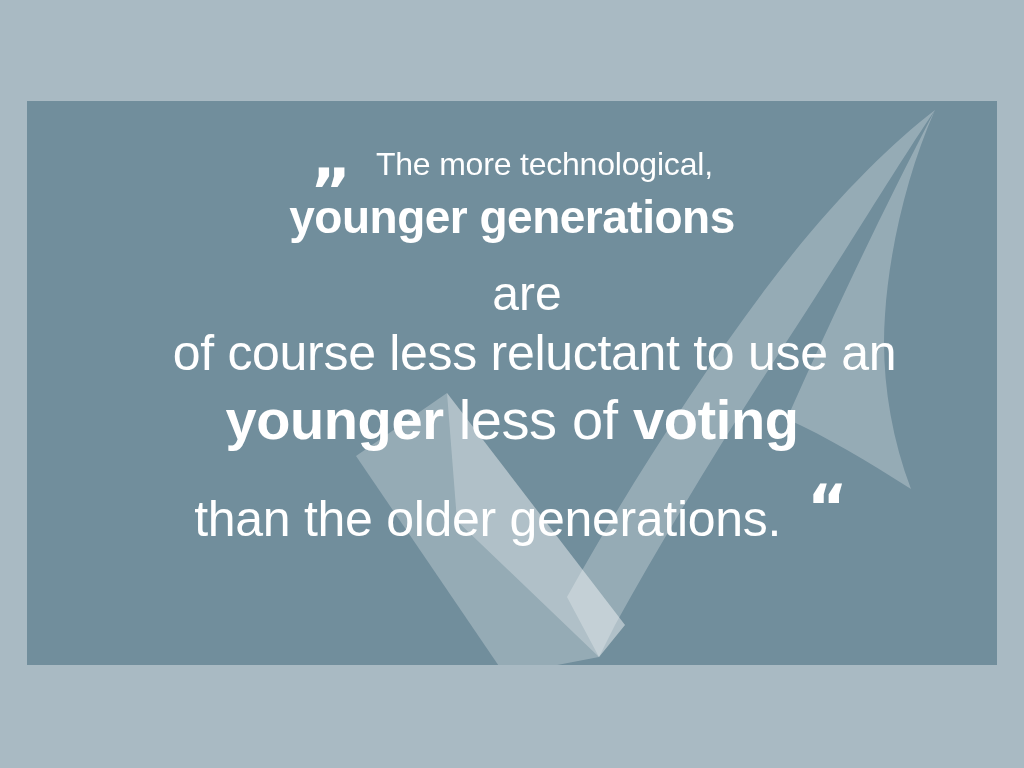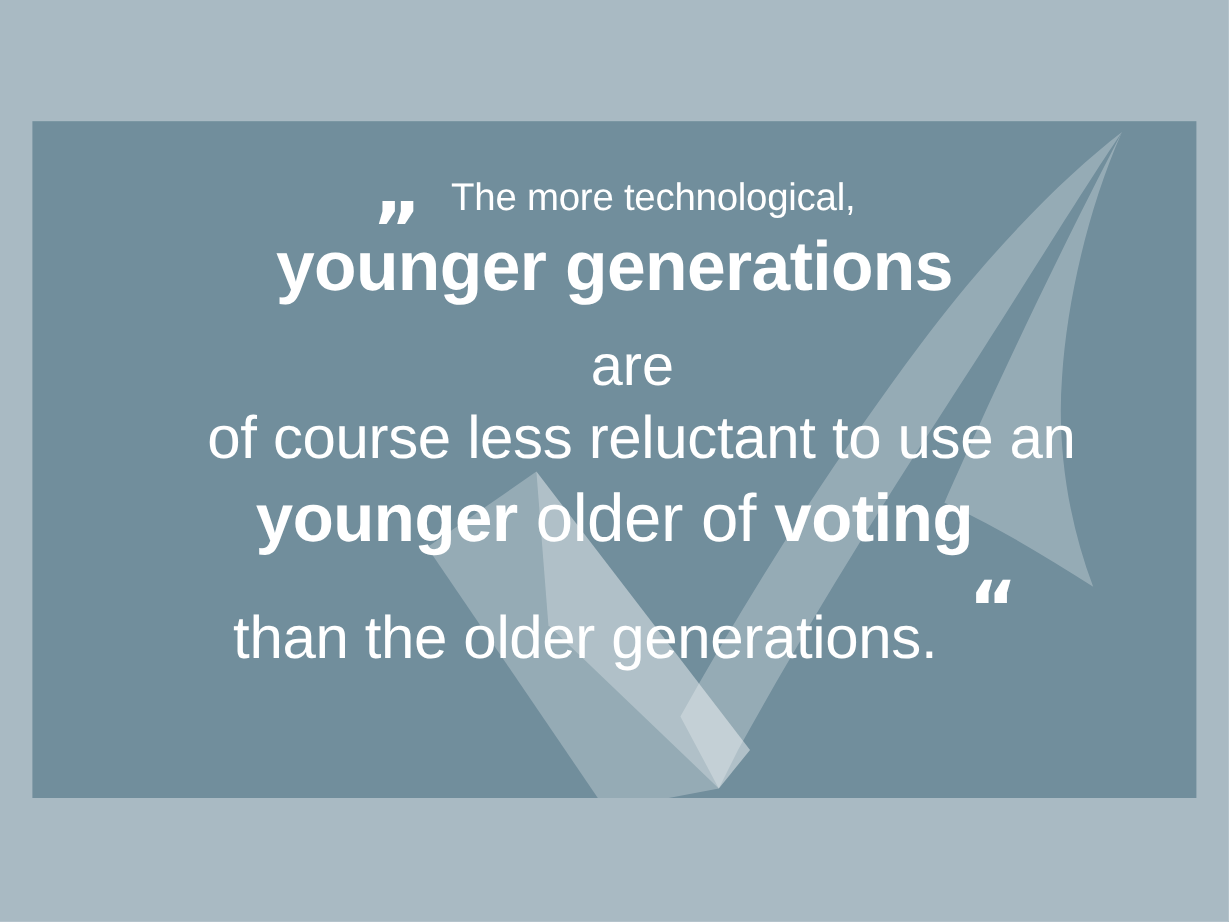--- a/index.html
+++ b/index.html
@@ -93,21 +93,21 @@
     top: 4px;
     letter-spacing: -2px;
   }
   #line-1-text {
     font-weight: 400;
     font-size: 32px;
   }
 
   
   #line-2 {
-    font-size: 58px;
+    font-size: 46px;
     font-weight: bold;
     letter-spacing: -0.5px;
     margin-bottom: 30px;
   }
 
   
   #line-3 {
     font-size: 48px;
     font-weight: 300;
     margin-bottom: 10px;
@@ -130,21 +130,21 @@
     margin-bottom: 46px;
   }
 
   
   #line-6 {
     font-size: 50px;
     font-weight: 300;
     letter-spacing: -0.3px;
     display: flex;
     justify-content: center;
-    align-items: flex-start;
+    align-items: flex-end;
     margin-left: 16px;
   }
   #close-quote {
     font-family: "DejaVu Sans", sans-serif;
     font-weight: bold;
     font-size: 62px;
     line-height: 0.6;
     margin-left: 26px;
     position: relative;
     top: -18px;
@@ -193,21 +193,21 @@
         <span id="line-1-text">The more technological,</span>
       </div>
 
       <div class="line bold" id="line-2">younger generations</div>
 
       <div class="line" id="line-3">are</div>
 
       <div class="line" id="line-4">of course less reluctant to use an</div>
 
       <div class="line" id="line-5">
-        <span class="bold">younger </span><span class="mid-light" style="font-weight:300;">older of </span><span class="bold">voting</span>
+        <span class="bold">younger </span><span class="mid-light" style="font-weight:300;">less of </span><span class="bold">voting</span>
       </div>
 
       <div class="line" id="line-6">
         <span>than the older generations.</span>
         <span id="close-quote">“</span>
       </div>
 
     </div>
   </div>
 </div>

